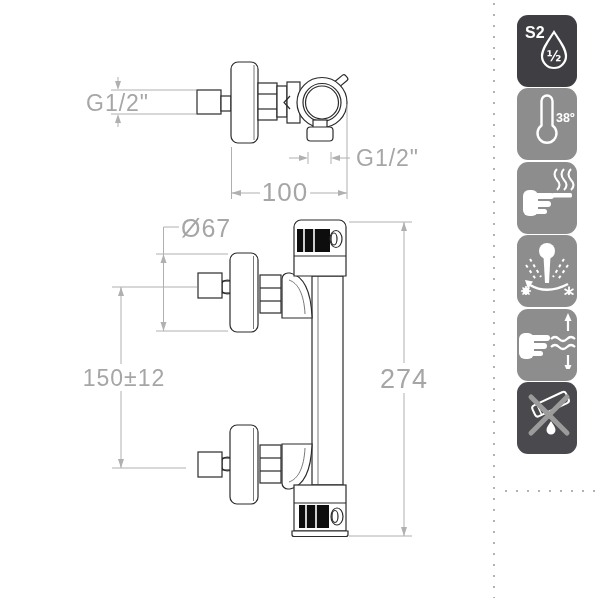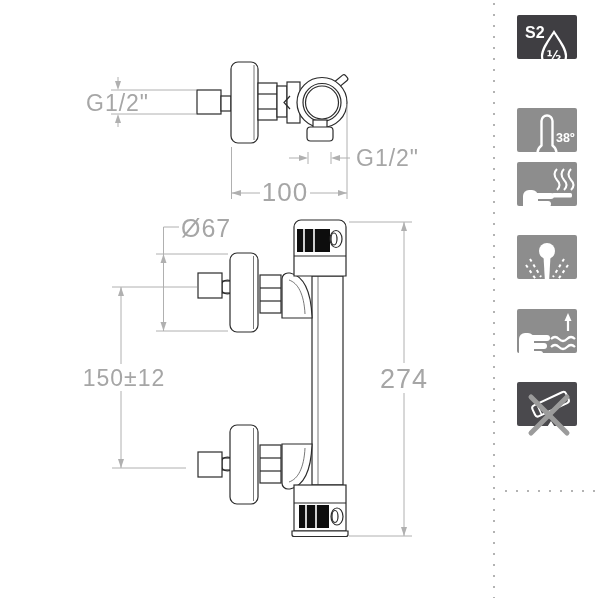--- a/index.html
+++ b/index.html
@@ -6,21 +6,21 @@
   #page{position:relative;width:600px;height:600px;background:#ffffff;overflow:hidden;
         font-family:"Liberation Sans", sans-serif;}
   #drawing{position:absolute;left:0;top:0;}
   .ink{stroke:#2b2b2b;stroke-width:1.2;fill:none;}
   .w{fill:#ffffff;}
   .thin{stroke:#555;stroke-width:.8;}
   .dim{stroke:#b0b0b0;stroke-width:1;fill:none;}
   .dimhead{fill:#b0b0b0;stroke:none;}
   .dimtxt{fill:#a6a6a6;stroke:none;letter-spacing:1px;}
   .gap{fill:#ffffff;stroke:none;}
-  .icon{position:absolute;left:517px;width:60px;height:44px;border-radius:2px;}
+  .icon{position:absolute;left:517px;width:60px;height:72px;border-radius:11px;}
   .dots{stroke:#b3b3b3;stroke-width:2;stroke-dasharray:2 9;fill:none;}
 </style>
 </head>
 <body>
 
 <div id="page">
 
   <svg id="drawing" width="600" height="600" viewBox="0 0 600 600">
 
     <g>
@@ -159,21 +159,21 @@
   </svg>
 
   <div class="icon" style="top: 15px; background-color: rgb(63, 62, 66);">
     <svg width="60" height="60" viewBox="0 0 60 60">
       <text x="8" y="23" font-size="16" font-weight="bold" fill="#ffffff" font-family="Liberation Sans, sans-serif">S2</text>
       <path d="M37,17 C31,26 25,34 25,41 a12,12 0 0 0 24,0 C49,34 43,26 37,17 Z" stroke="#ffffff" stroke-width="2.2" fill="none"></path>
       <text x="37" y="46" font-size="14" font-weight="bold" fill="#ffffff" text-anchor="middle" font-family="DejaVu Sans, sans-serif">½</text>
     </svg>
   </div>
 
-  <div class="icon" style="top: 88px; background-color: rgb(141, 141, 141); margin-top: 20px;">
+  <div class="icon" style="top: 88px; background-color: rgb(141, 141, 141);">
     <svg width="60" height="60" viewBox="0 0 60 60">
       <path d="M24.5,13 a5.5,5.5 0 0 1 11,0 V37.5 a9.5,9.5 0 1 1 -11,0 Z" stroke="#ffffff" stroke-width="2.4" fill="none"></path>
       <text x="39" y="34" font-size="12.5" font-weight="bold" fill="#ffffff" font-family="Liberation Sans, sans-serif">38º</text>
     </svg>
   </div>
 
   <div class="icon" style="top: 162px; background-color: rgb(141, 141, 141);">
     <svg width="60" height="60" viewBox="0 0 60 60">
       <g stroke="#ffffff" stroke-width="2" fill="none">
         <path d="M40,7 q-5,5 0,11 q5,5 0,10"></path>

